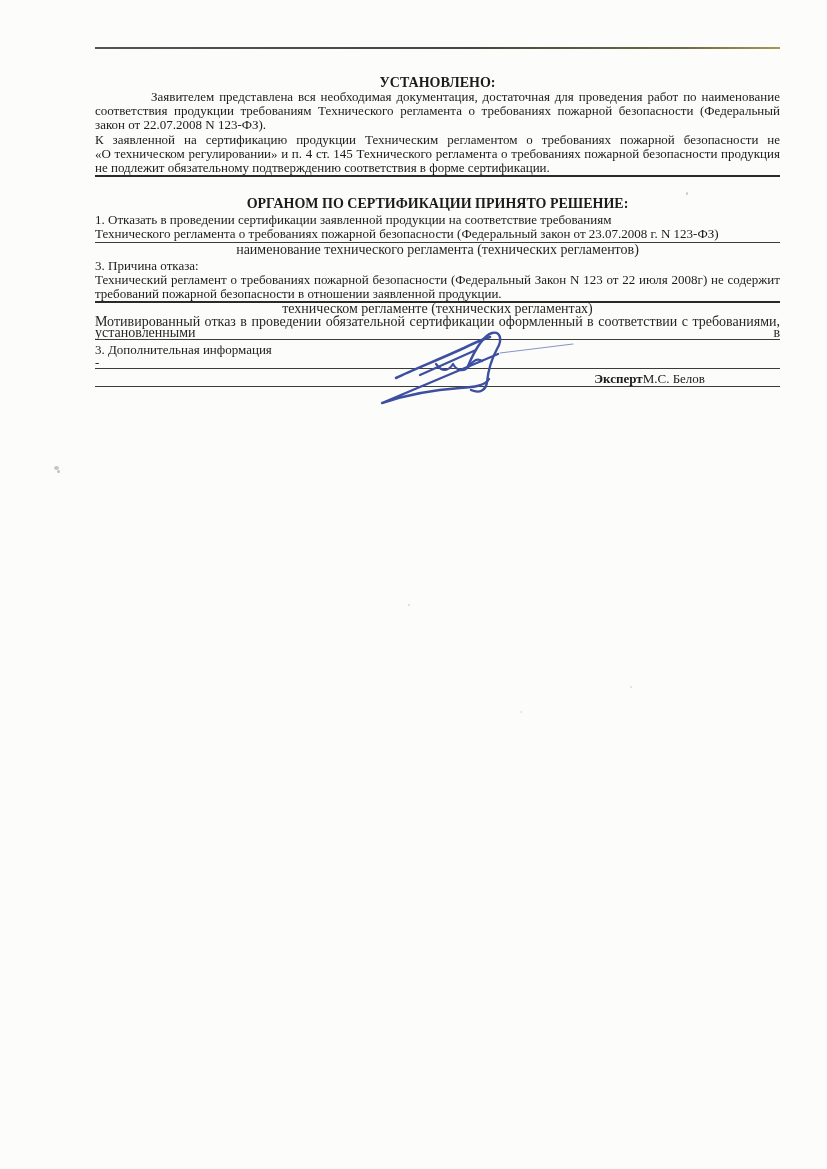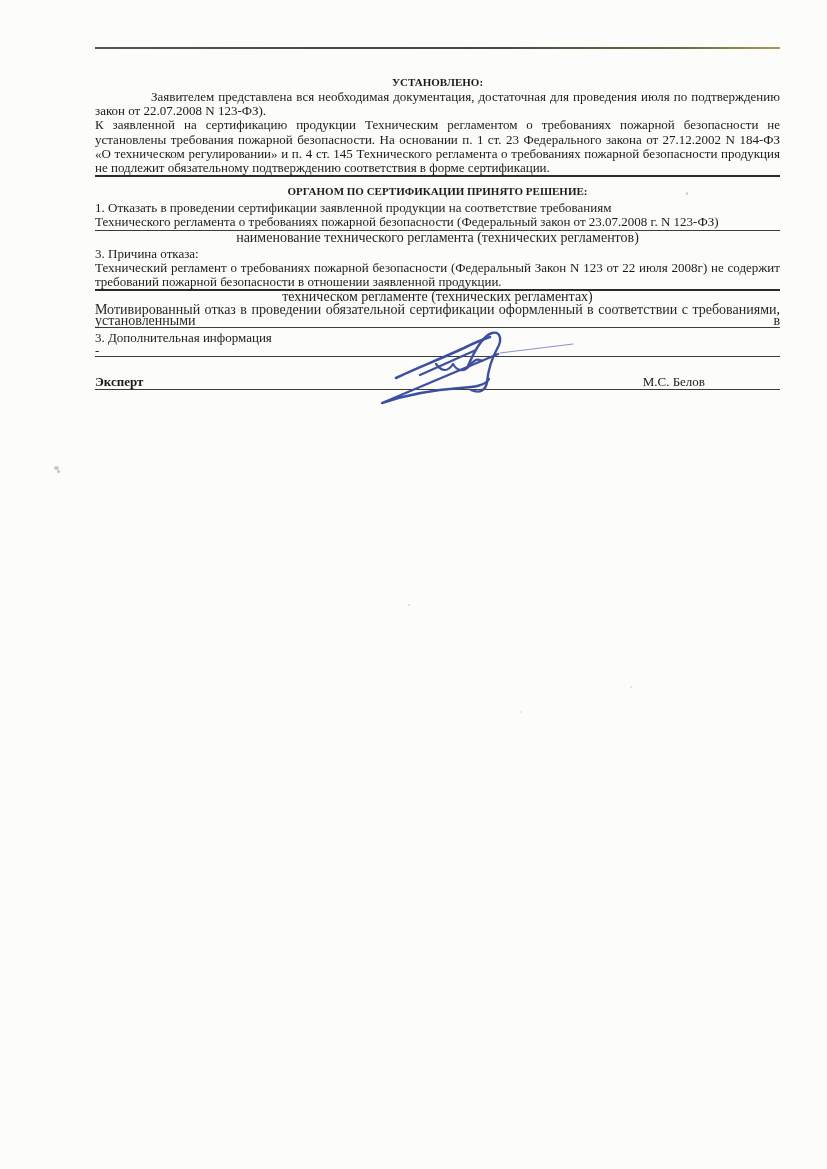--- a/index.html
+++ b/index.html
@@ -23,40 +23,40 @@
     line-height:14.2px;
   }
   .rule{width:100%;background:#3c3c36;}
   .rule.thin{height:1px;}
   .rule.thick{height:2px;background:#2b2b26;}
   .top-rule{
     margin-top:47px;height:2px;
     background:linear-gradient(90deg,#55554e 0%,#47473f 55%,#6e6a45 86%,#a89a55 100%);
   }
   .h-center{
-    text-align:center;font-weight:bold;font-size:11px;line-height:15px;
+    text-align:center;font-weight:bold;font-size:14px;line-height:15px;
   }
   .h1{margin-top:26px;}
-  .h2{margin-top:7px;text-align:center;}
+  .h2{margin-top:19px;text-align:center;}
   .jline{text-align:justify;text-align-last:justify;}
   .jline.last{text-align-last:left;}
   .indent{text-indent:56px;}
   .bold-line{font-weight:normal;line-height:14px;margin-top:2px;}
   .value-line{line-height:14.5px;}
   .caption{
     font-size:14px;line-height:11.5px;text-align:center;color:#262626;
   }
   .caption.jl{text-align:justify;text-align-last:justify;margin-top:1px;}
   .mt1{margin-top:1px;}
   .mt3{margin-top:3px;}
   .mth{margin-top:0.5px;}
   .dash-line{line-height:11px;}
   .sign-row{
-    display:flex;justify-content:space-between;align-items:flex-end;
-    margin-top:17px;line-height:15px;
+    display:flex;justify-content:flex-end;align-items:flex-end;
+    margin-top:2px;line-height:15px;
   }
   .sign-role{font-weight:bold;}
   .sign-name{padding-right:75px;}
   .signature-svg{
     position:absolute;left:360px;top:320px;width:222px;height:112px;
     pointer-events:none;
   }
   .speck{position:absolute;border-radius:50%;}
   .speck.s1{left:54px;top:466px;width:5px;height:4px;background:#b4b4b0;opacity:.75;}
   .speck.s1b{left:57px;top:470px;width:3px;height:3px;background:#a8a8a2;opacity:.7;}
@@ -69,27 +69,27 @@
 <body>
 
 <div class="page">
   <div class="content">
 
     <div class="rule top-rule"></div>
 
     <div class="h-center h1">УСТАНОВЛЕНО:</div>
 
     <div>
-      <div class="jline indent">Заявителем представлена вся необходимая документация, достаточная для проведения июля по подтверждению</div>
+      <div class="jline indent">Заявителем представлена вся необходимая документация, достаточная для проведения работ по наименование</div>
+      <div class="jline">соответствия продукции требованиям Технического регламента о требованиях пожарной безопасности (Федеральный</div>
       <div class="jline last">закон от 22.07.2008 N 123-ФЗ).</div>
     </div>
 
     <div>
       <div class="jline">К заявленной на сертификацию продукции Техническим регламентом о требованиях пожарной безопасности не</div>
-      <div class="jline">установлены требования пожарной безопасности. На основании п. 1 ст. 23 Федерального закона от 27.12.2002 N 184-ФЗ</div>
       <div class="jline">«О техническом регулировании» и п. 4 ст. 145 Технического регламента о требованиях пожарной безопасности продукция</div>
       <div class="jline last">не подлежит обязательному подтверждению соответствия в форме сертификации.</div>
     </div>
 
     <div class="rule thick"></div>
 
     <div class="h-center h2">ОРГАНОМ ПО СЕРТИФИКАЦИИ ПРИНЯТО РЕШЕНИЕ:</div>
 
     <div class="bold-line">1. Отказать в проведении сертификации заявленной продукции на соответствие требованиям</div>
     <div class="value-line">Технического регламента о требованиях пожарной безопасности (Федеральный закон от 23.07.2008 г. N 123-ФЗ)</div>

